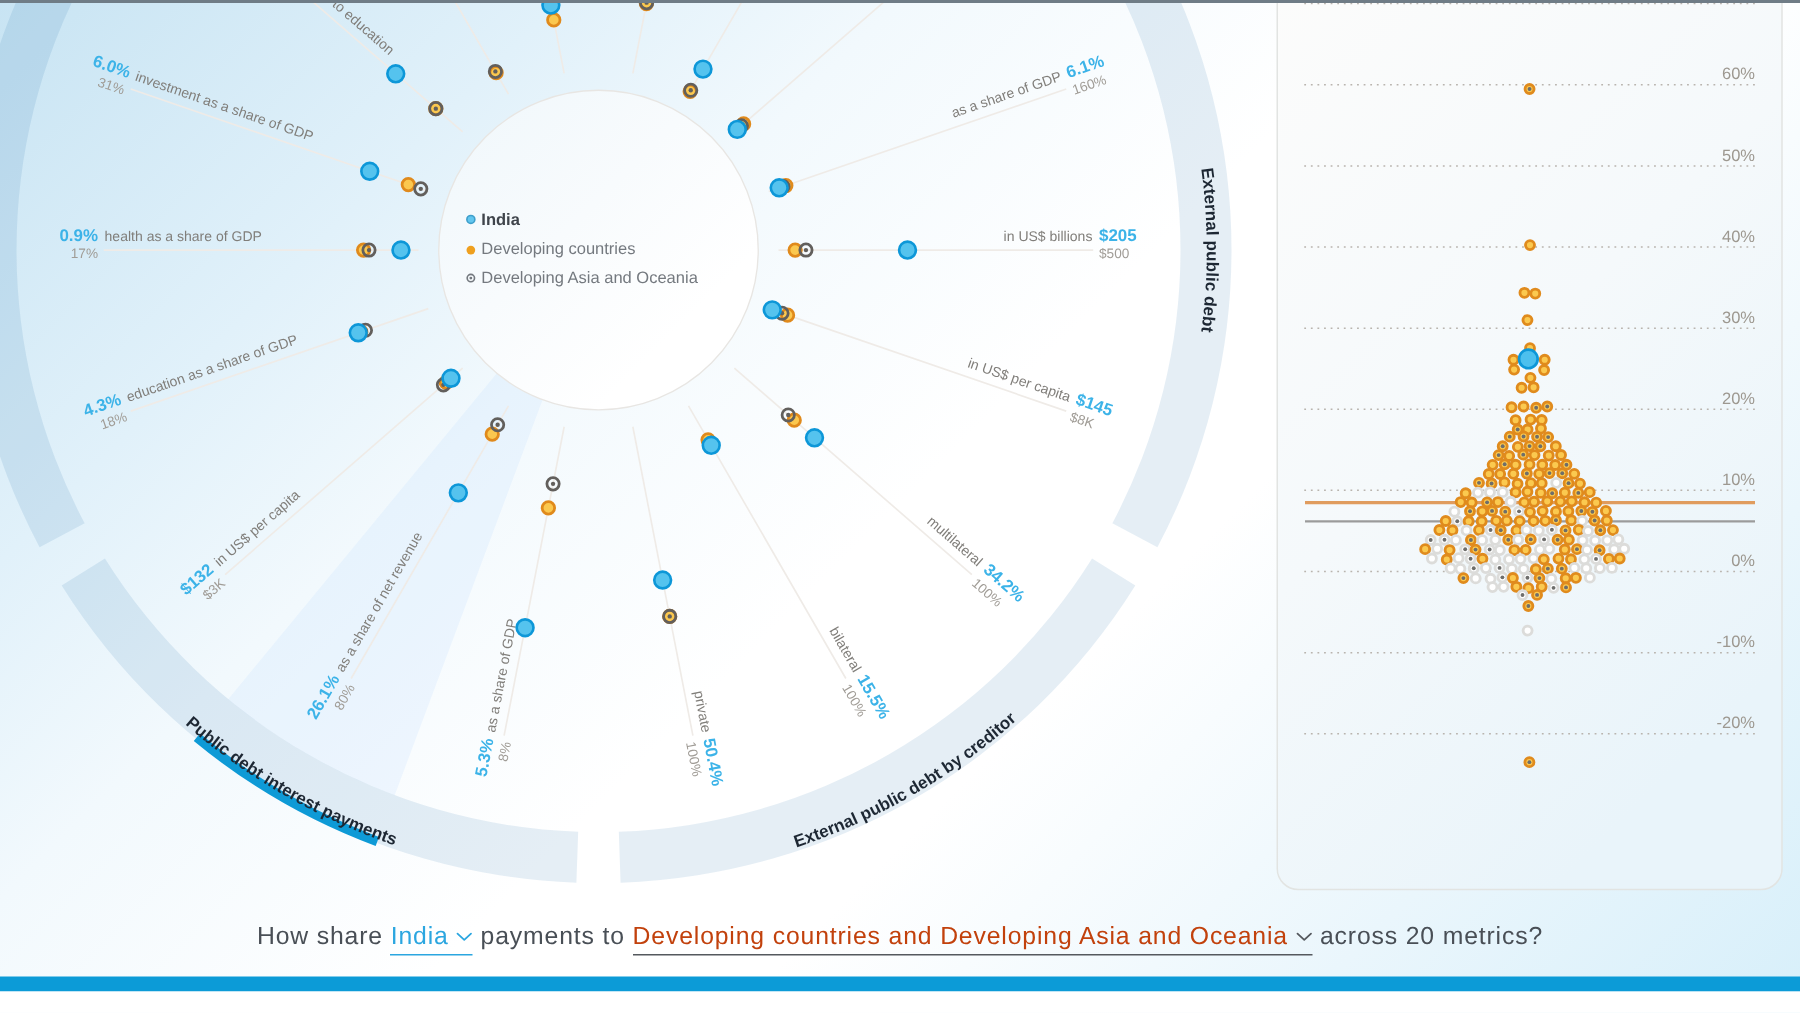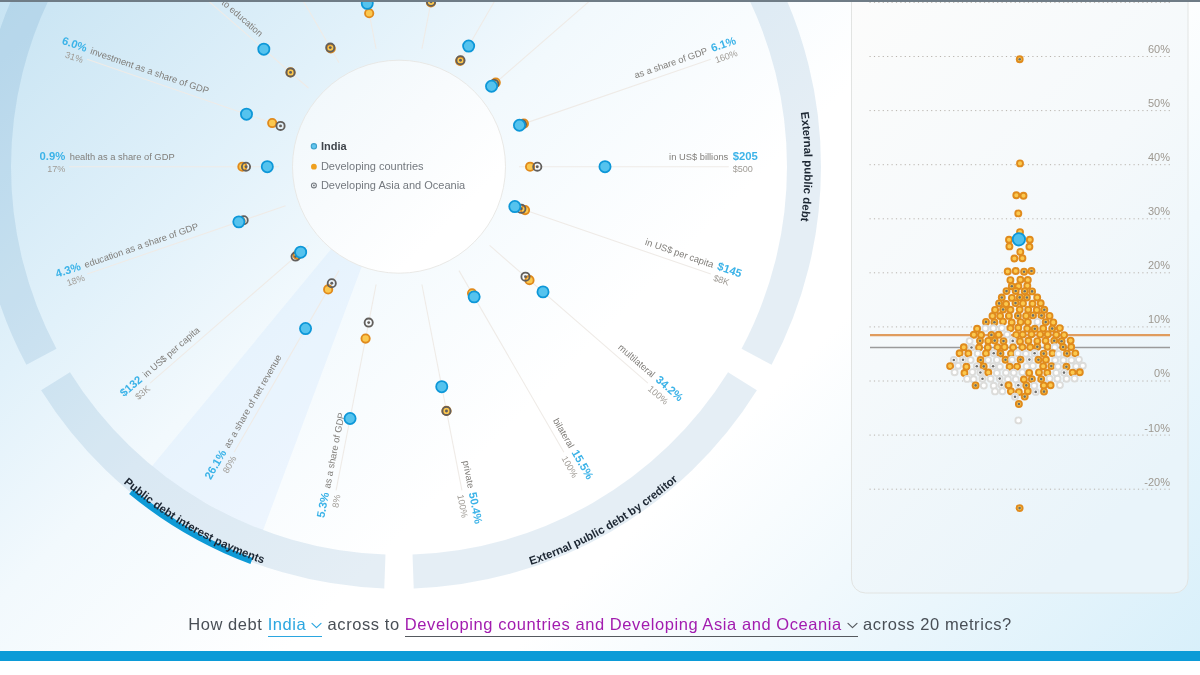--- a/index.html
+++ b/index.html
@@ -10,21 +10,21 @@
   .bg{position:absolute;left:0;top:0;width:1200px;height:675px;
       background:linear-gradient(135deg,#c8e4f3 0%,#e1f1fa 20%,#f2f9fd 32%,#ffffff 50%,#ffffff 62%,#eaf6fc 82%,#d7effa 100%);}
   .topbar{position:absolute;left:0;top:0;width:1200px;height:2px;background:#6f7c86;}
   .bottombar{position:absolute;left:0;top:651px;width:1200px;height:10px;background:#0c9bd7;}
   .whitefoot{position:absolute;left:0;top:661px;width:1200px;height:14px;background:#fff;}
   svg{position:absolute;left:0;top:0;}
   .q{position:absolute;left:0;top:615px;width:1200px;text-align:center;
      font-size:16.5px;color:#494f56;letter-spacing:0.57px;line-height:18px;white-space:nowrap;}
   .q span{vertical-align:baseline;}
   .qsel{color:#2ba6e0;border-bottom:1.5px solid #2ba6e0;padding-bottom:3px;}
-  .qsel2{color:#a21caf;border-bottom:1.2px solid #55595e;padding-bottom:3px;}
+  .qsel2{color:#c2410c;border-bottom:1.2px solid #55595e;padding-bottom:3px;}
   .caret{font-size:12px;font-weight:300;position:relative;top:-1px;}
 </style>
 </head>
 <body>
 <div id="stage">
 
 <div class="bg"></div>
 <svg class="chart" width="1200" height="675" viewBox="0 0 1200 675">
 <defs>
 <linearGradient id="gInner" x1="0" y1="0" x2="1" y2="1">
@@ -572,18 +572,18 @@
 <circle cx="1019.6" cy="508.1" r="3.0" fill="#fbc94f" stroke="#e08b1d" stroke-width="1.9"></circle>
 <circle cx="1019.6" cy="508.1" r="1.3" fill="#6e6e6c"></circle>
 </g>
 <circle cx="1018.9" cy="239.3" r="6.2" fill="#4cc0ee" stroke="#0d97d8" stroke-width="1.8"></circle>
 </g>
 </svg>
 
 <div class="topbar"></div>
 <div class="bottombar"></div>
 <div class="whitefoot"></div>
-<div class="q"><span>How debt</span> <span class="qsel"><span>India</span> <svg class="caret" width="11" height="7" viewBox="0 0 11 7">
+<div class="q"><span>How share</span> <span class="qsel"><span>India</span> <svg class="caret" width="11" height="7" viewBox="0 0 11 7">
           <path d="M1 1.4 L5.5 5.6 L10 1.4" fill="none" stroke="#2ba6e0" stroke-width="1.2" stroke-linecap="round" stroke-linejoin="round"></path>
-        </svg></span> <span>across to</span> <span class="qsel2"><span>Developing countries and Developing Asia and Oceania</span> <svg class="caret" width="11" height="7" viewBox="0 0 11 7">
+        </svg></span> <span>payments to</span> <span class="qsel2"><span>Developing countries and Developing Asia and Oceania</span> <svg class="caret" width="11" height="7" viewBox="0 0 11 7">
           <path d="M1 1.4 L5.5 5.6 L10 1.4" fill="none" stroke="#55595e" stroke-width="1.2" stroke-linecap="round" stroke-linejoin="round"></path>
         </svg></span> <span>across 20 metrics?</span></div>
 </div>
 
 </body></html>

